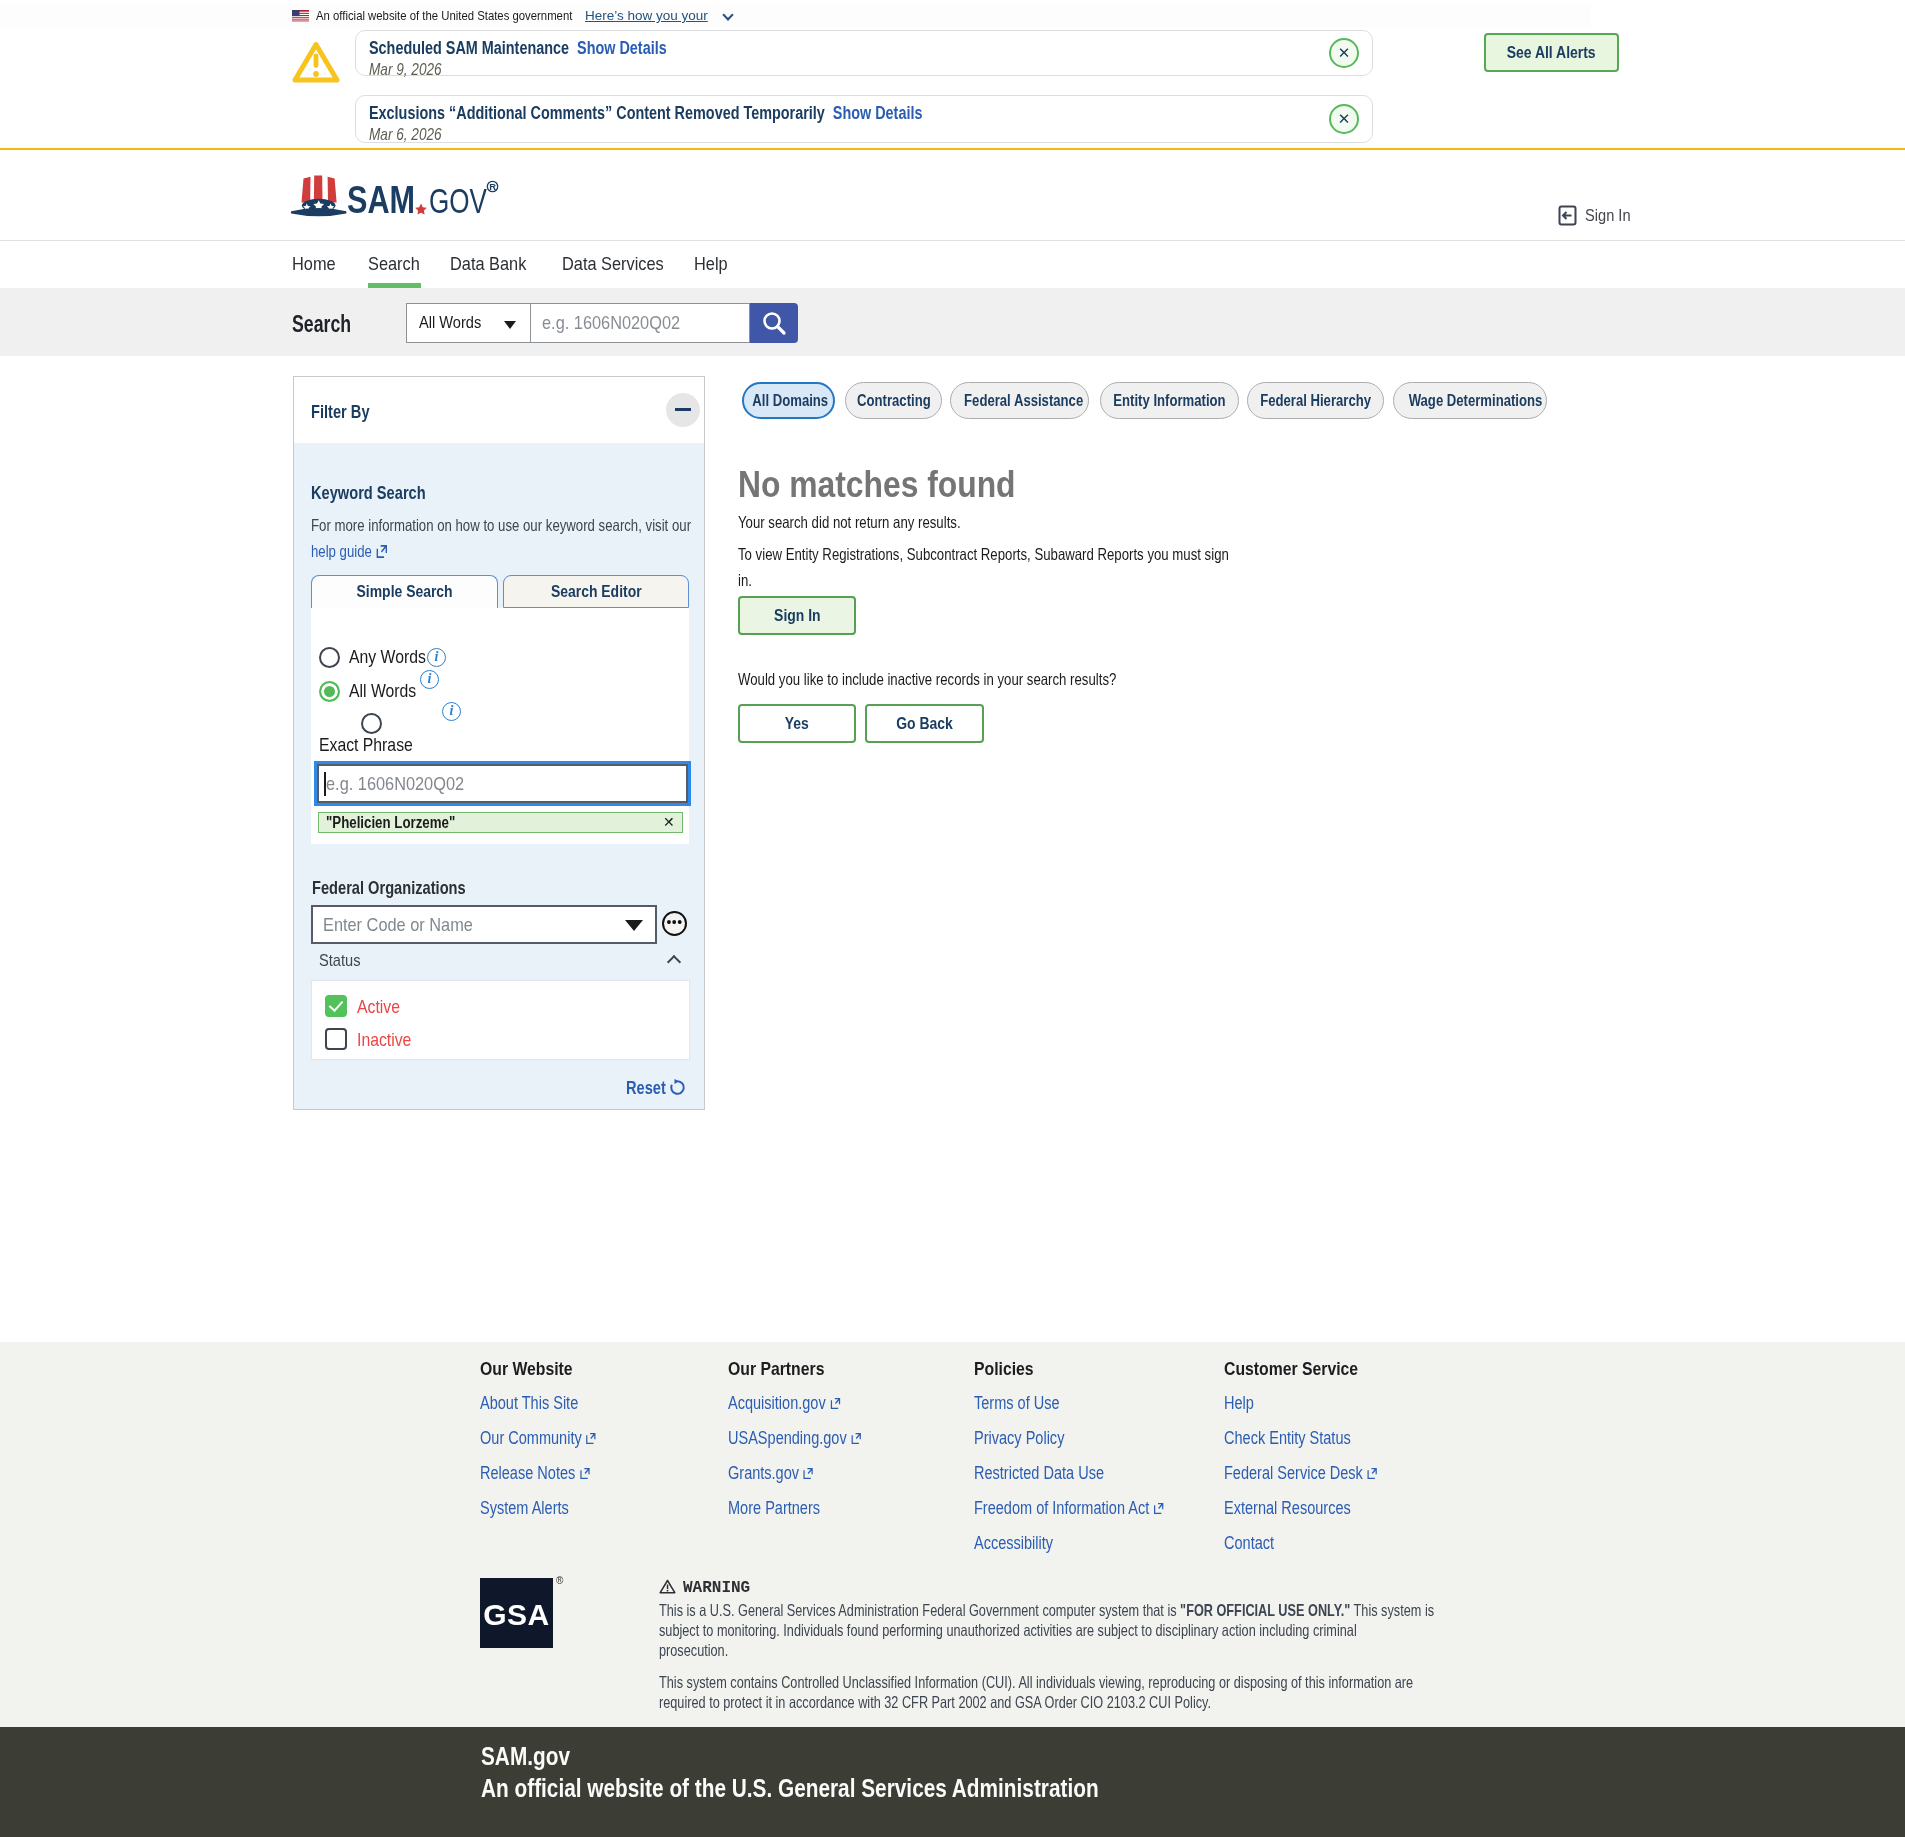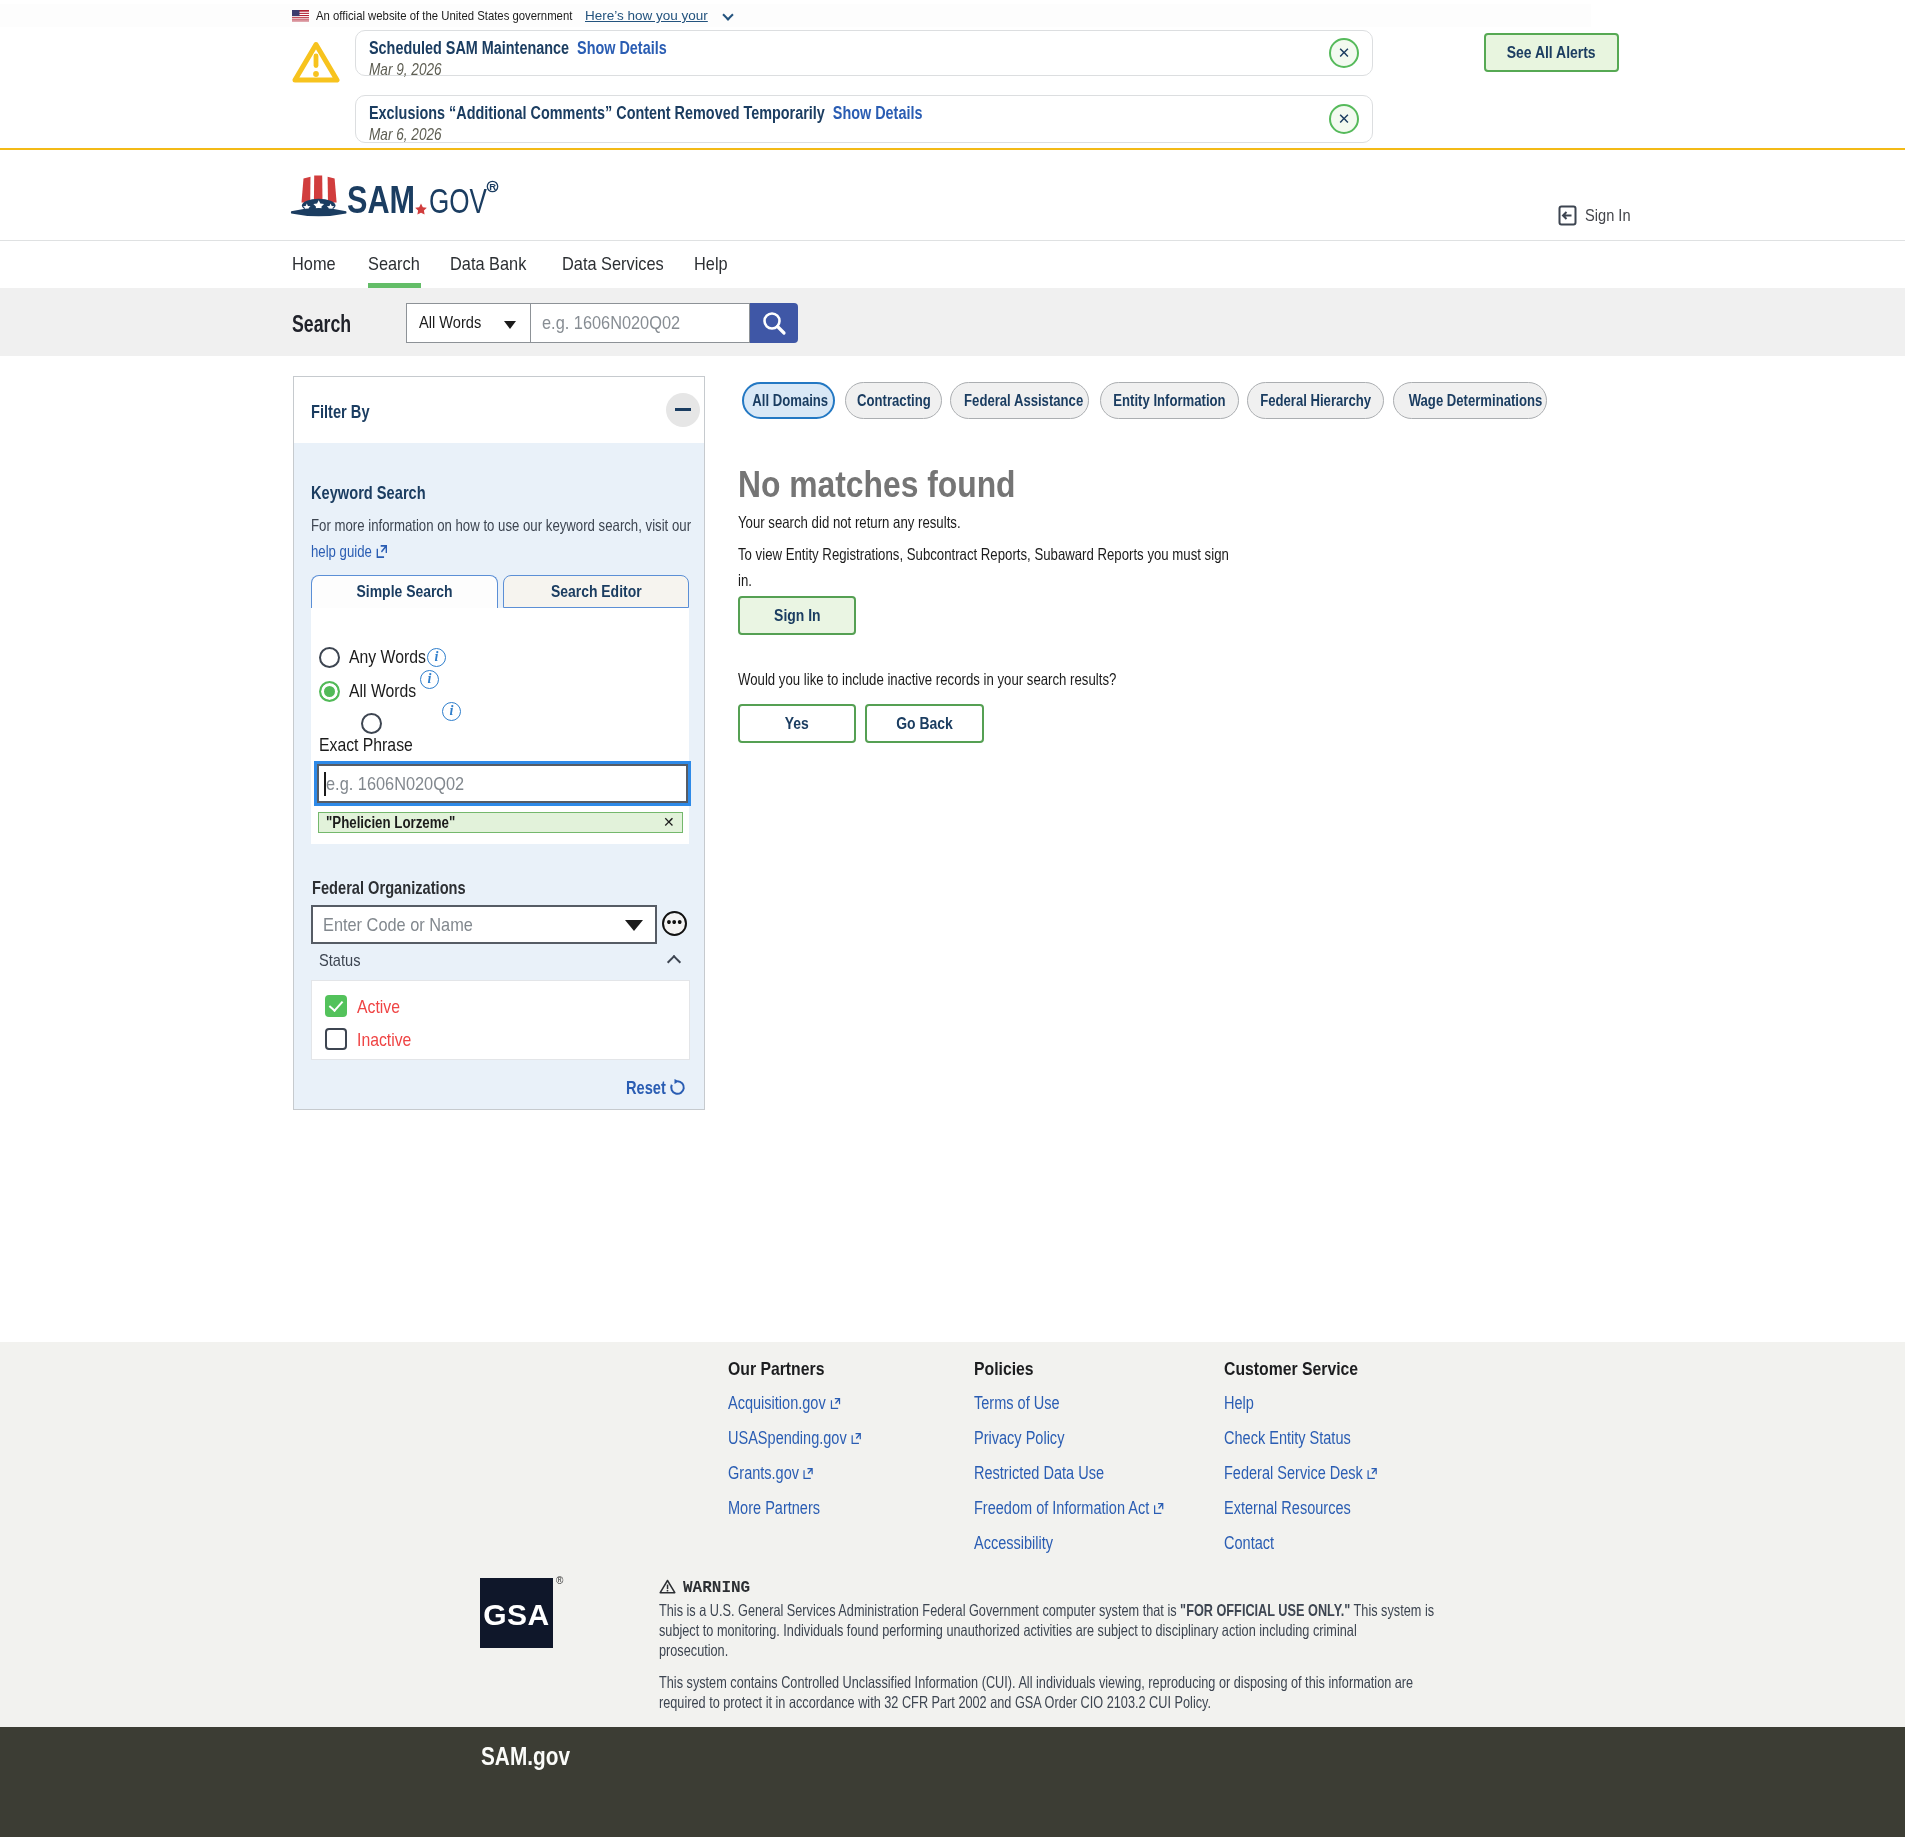--- a/index.html
+++ b/index.html
@@ -239,20 +239,31 @@
 
 <div class="nomatch"><span class="sx86">No matches found</span></div>
 <div class="rtext" style="top:509px;"><span class="sx">Your search did not return any results.</span></div>
 <div class="rtext" style="top:541px;"><span class="sx">To view Entity Registrations, Subcontract Reports, Subaward Reports you must sign</span><br><span class="sx">in.</span></div>
 <div class="gbtn" style="left:738px; top:596px; width:118px; background:#eaf5e3;"><span class="sxc">Sign In</span></div>
 <div class="rtext" style="top:666px;"><span class="sx">Would you like to include inactive records in your search results?</span></div>
 <div class="gbtn" style="left:738px; top:704px; width:118px; background:#fff;"><span class="sxc">Yes</span></div>
 <div class="gbtn" style="left:865px; top:704px; width:119px; background:#fff;"><span class="sxc">Go Back</span></div>
 
 <div class="footer">
+  <div class="fcol" style="left:480px;">
+    <div class="fh"><span class="sx83">Our Website</span></div>
+    <a href="#"><span class="sx83">About This Site</span></a>
+    <a href="#"><span class="sx83">Our Community <svg width="13" height="13" viewBox="0 0 16 16" style="vertical-align:-1px;">
+            <path d="M2 4 V14 H12 M7 2 H14 V9 M14 2 L8 8" fill="none" stroke="#2a5db3" stroke-width="1.8"></path>
+          </svg></span></a>
+    <a href="#"><span class="sx83">Release Notes <svg width="13" height="13" viewBox="0 0 16 16" style="vertical-align:-1px;">
+            <path d="M2 4 V14 H12 M7 2 H14 V9 M14 2 L8 8" fill="none" stroke="#2a5db3" stroke-width="1.8"></path>
+          </svg></span></a>
+    <a href="#"><span class="sx83">System Alerts</span></a>
+  </div>
   <div class="fcol" style="left:728px;">
     <div class="fh"><span class="sx83">Our Partners</span></div>
     <a href="#"><span class="sx83">Acquisition.gov <svg width="13" height="13" viewBox="0 0 16 16" style="vertical-align:-1px;">
             <path d="M2 4 V14 H12 M7 2 H14 V9 M14 2 L8 8" fill="none" stroke="#2a5db3" stroke-width="1.8"></path>
           </svg></span></a>
     <a href="#"><span class="sx83">USASpending.gov <svg width="13" height="13" viewBox="0 0 16 16" style="vertical-align:-1px;">
             <path d="M2 4 V14 H12 M7 2 H14 V9 M14 2 L8 8" fill="none" stroke="#2a5db3" stroke-width="1.8"></path>
           </svg></span></a>
     <a href="#"><span class="sx83">Grants.gov <svg width="13" height="13" viewBox="0 0 16 16" style="vertical-align:-1px;">
             <path d="M2 4 V14 H12 M7 2 H14 V9 M14 2 L8 8" fill="none" stroke="#2a5db3" stroke-width="1.8"></path>
@@ -284,13 +295,14 @@
   <div class="warnhead"><svg width="17" height="15" viewBox="0 0 17 15" style="vertical-align:-2px; margin-right:7px;">
         <path d="M8.5 1.5 L15.8 13.7 L1.2 13.7 Z" fill="none" stroke="#2c2f33" stroke-width="1.5" stroke-linejoin="round"></path>
         <rect x="7.8" y="5.5" width="1.5" height="4.5" fill="#2c2f33"></rect>
         <circle cx="8.5" cy="11.7" r="0.9" fill="#2c2f33"></circle>
       </svg>WARNING</div>
   <div class="wp" style="top:258px;"><span class="sx77">This is a U.S. General Services Administration Federal Government computer system that is <b>"FOR OFFICIAL USE ONLY."</b> This system is</span><br><span class="sx77">subject to monitoring. Individuals found performing unauthorized activities are subject to disciplinary action including criminal</span><br><span class="sx77">prosecution.</span></div>
   <div class="wp" style="top:330px;"><span class="sx77">This system contains Controlled Unclassified Information (CUI). All individuals viewing, reproducing or disposing of this information are</span><br><span class="sx77">required to protect it in accordance with 32 CFR Part 2002 and GSA Order CIO 2103.2 CUI Policy.</span></div>
 </div>
 <div class="darkbar">
   <div class="l1"><span class="sx">SAM.gov</span></div>
+  <div class="l2"><span class="sx">An official website of the U.S. General Services Administration</span></div>
 </div>
 
 </body></html>

